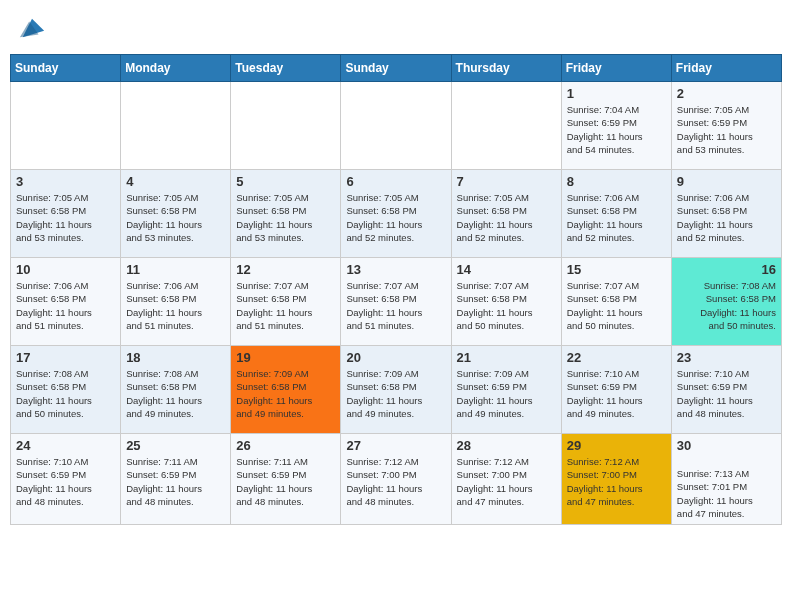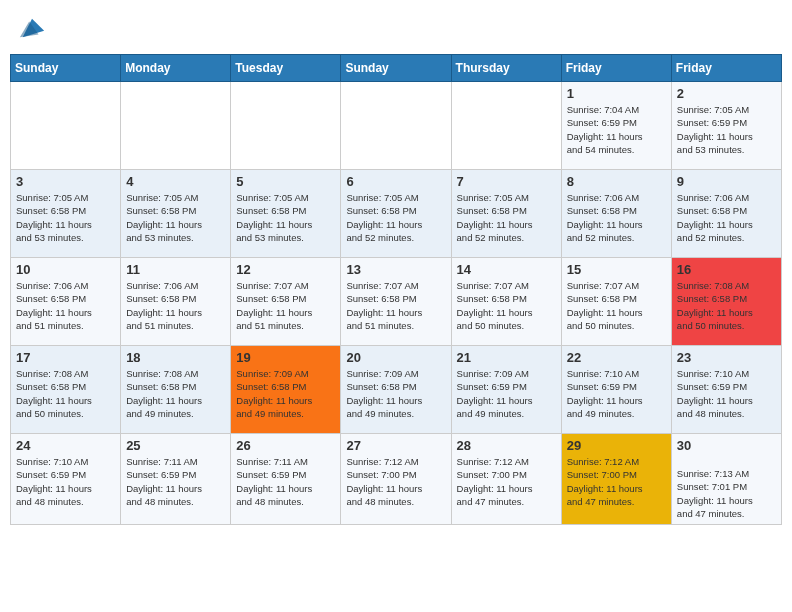--- a/index.html
+++ b/index.html
@@ -243,21 +243,21 @@
 Daylight: 11 hours
 and 50 minutes.</div>
         </td>
         <td style="background-color: rgb(245, 248, 252);">
           <span class="day-number">15</span>
           <div class="day-info" style="white-space: pre-line;">Sunrise: 7:07 AM
 Sunset: 6:58 PM
 Daylight: 11 hours
 and 50 minutes.</div>
         </td>
-        <td style="background-color: #ef4444;">
+        <td style="background-color: #5eead4; text-align: right;">
           <span class="day-number">16</span>
           <div class="day-info" style="white-space: pre-line;">Sunrise: 7:08 AM
 Sunset: 6:58 PM
 Daylight: 11 hours
 and 50 minutes.</div>
         </td>
       </tr>
       <tr>
         <td style="background-color: rgb(232, 240, 248);">
           <span class="day-number">17</span>

